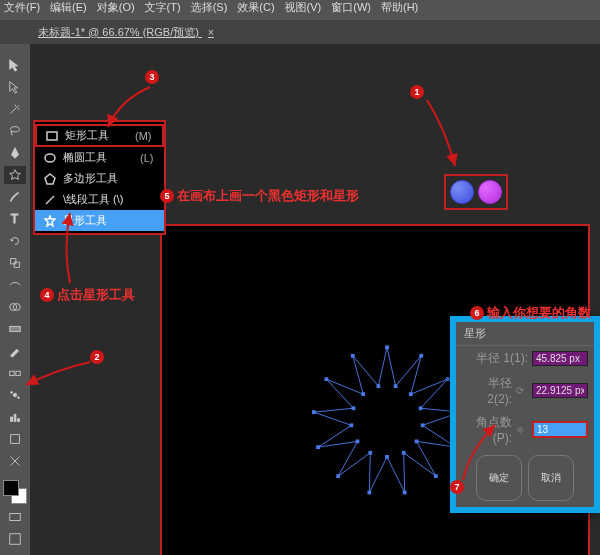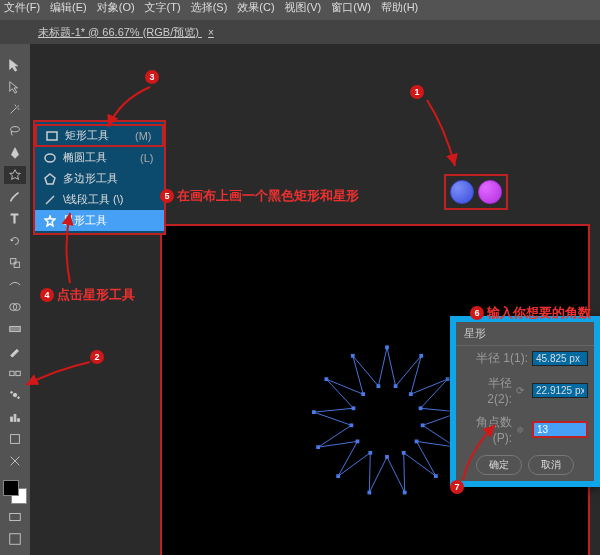--- a/index.html
+++ b/index.html
@@ -10,43 +10,43 @@
 .tab-close { margin-left: 6px; font-size: 10px; }
 .main { display: flex; height: calc(100% - 44px); }
 .toolbar { width: 30px; background: #535353; display: flex; flex-direction: column; align-items: center; gap: 4px; padding-top: 12px; }
 .tool { width: 22px; height: 18px; display: flex; align-items: center; justify-content: center; color: #ccc; cursor: pointer; }
 .tool svg { width: 14px; height: 14px; fill: #ccc; stroke: #ccc; }
 .tool.active { background: #323232; }
 .colorpick { width: 24px; height: 24px; margin-top: 6px; position: relative; }
 .fg { position: absolute; width: 16px; height: 16px; background: #000; border: 1px solid #888; top: 0; left: 0; }
 .bg { position: absolute; width: 16px; height: 16px; background: #fff; border: 1px solid #888; bottom: 0; right: 0; }
 .canvas-area { flex: 1; background: #2a2a2a; position: relative; }
-.flyout { position: absolute; left: 33px; top: 120px; background: #0c4a6e; border: 2px solid #c02020; padding: 2px 0; z-index: 10; }
+.flyout { position: absolute; left: 33px; top: 120px; background: #000000; border: 2px solid #c02020; padding: 2px 0; z-index: 10; }
 .flyitem { display: flex; align-items: center; padding: 3px 10px 3px 8px; color: #ddd; font-size: 11px; gap: 6px; white-space: nowrap; }
 .flyitem.sel { background: #46a0f5; color: #fff; }
 .flyitem .ic { width: 14px; height: 14px; display: inline-flex; align-items: center; justify-content: center; }
 .flyitem .ic svg { width: 12px; height: 12px; fill: none; stroke: #ccc; stroke-width: 1.5; }
 .flyitem.sel .ic svg { stroke: #fff; }
 .flyitem .sc { margin-left: auto; padding-left: 20px; color: #aaa; }
 .rect-frame { border: 2px solid #c02020; padding: 2px 10px 2px 8px; }
 .canvas { position: absolute; left: 130px; top: 180px; width: 430px; height: 370px; background: #000; border: 2px solid #c02020; }
 .swatches { position: absolute; left: 414px; top: 130px; display: flex; gap: 4px; border: 2px solid #c02020; padding: 4px; }
 .sw { width: 24px; height: 24px; border-radius: 50%; }
 .sw1 { background: radial-gradient(circle at 30% 30%, #7a8ef5, #3a4bdc); border: 1px solid #3a4bdc; }
 .sw2 { background: radial-gradient(circle at 30% 30%, #e268ff, #b030e0); border: 1px solid #b030e0; }
 .star { position: absolute; left: 140px; top: 110px; }
 .dialog { position: absolute; right: 0; top: 272px; width: 150px; background: #535353; border: 6px solid #0ea5e9; box-shadow: 0 2px 10px rgba(0,0,0,0.5); font-size: 10px; color: #ccc; }
 .dlg-title { padding: 4px 8px; border-bottom: 1px solid #666; font-size: 11px; }
 .dlg-row { display: flex; align-items: center; padding: 4px 6px; gap: 4px; }
 .dlg-row .lbl { flex: 1; font-size: 12px; color: #999; text-align: right; }
-.dlg-row input { width: 56px; background: #0369a1; border: 1px solid #222; color: #ddd; font-size: 10px; padding: 1px 3px; }
+.dlg-row input { width: 56px; background: #701a75; border: 1px solid #222; color: #ddd; font-size: 10px; padding: 1px 3px; }
 .dlg-row input.hl { border: 2px solid #c02020; background: #46a0f5; color: #fff; }
 .dlg-row .link { width: 12px; color: #888; }
 .dlg-btns { display: flex; gap: 6px; padding: 6px; justify-content: center; }
-.dlg-btn { border: 1px solid #777; background: #535353; color: #ddd; font-size: 10px; padding: 2px 12px; border-radius: 10px; cursor: pointer; }
+.dlg-btn { border: 1px solid #777; background: #535353; color: #ddd; font-size: 10px; padding: 15px 12px; border-radius: 10px; cursor: pointer; }
 .num { display: inline-flex; width: 14px; height: 14px; background: #d01818; color: #fff; border-radius: 50%; font-size: 9px; font-weight: bold; align-items: center; justify-content: center; }
 .anno { position: absolute; display: flex; align-items: center; gap: 3px; font-size: 13px; font-weight: bold; color: #f03030; white-space: nowrap; z-index: 30; }
 .arrow { position: absolute; z-index: 25; }
 </style>
 </head>
 <body>
 
 <div class="menubar">
   <span>文件(F)</span>
   <span>编辑(E)</span>

